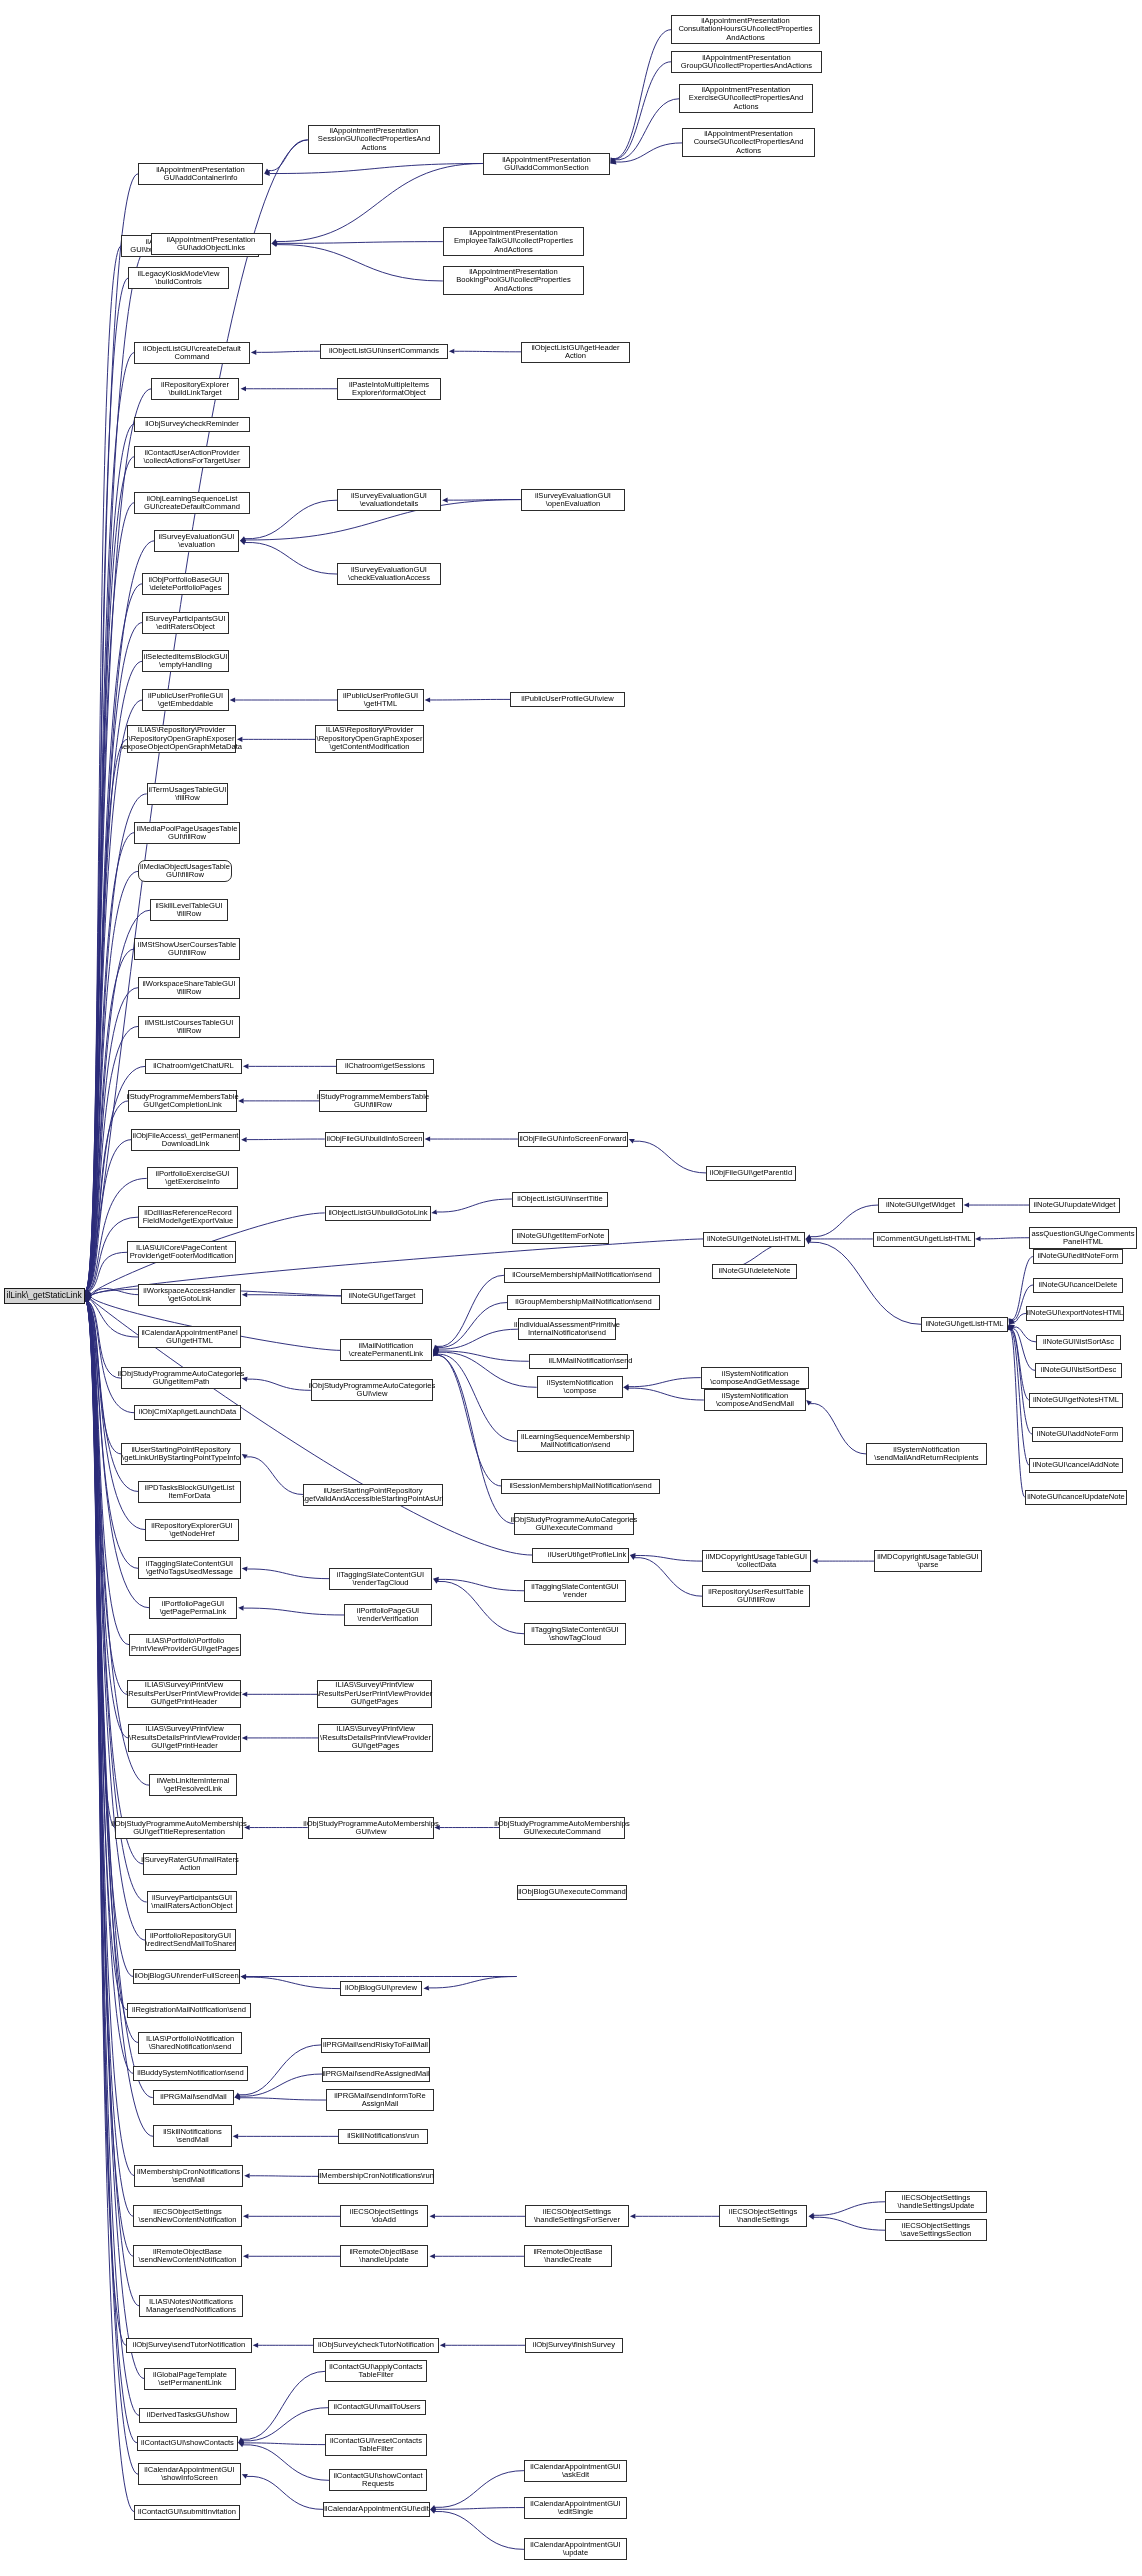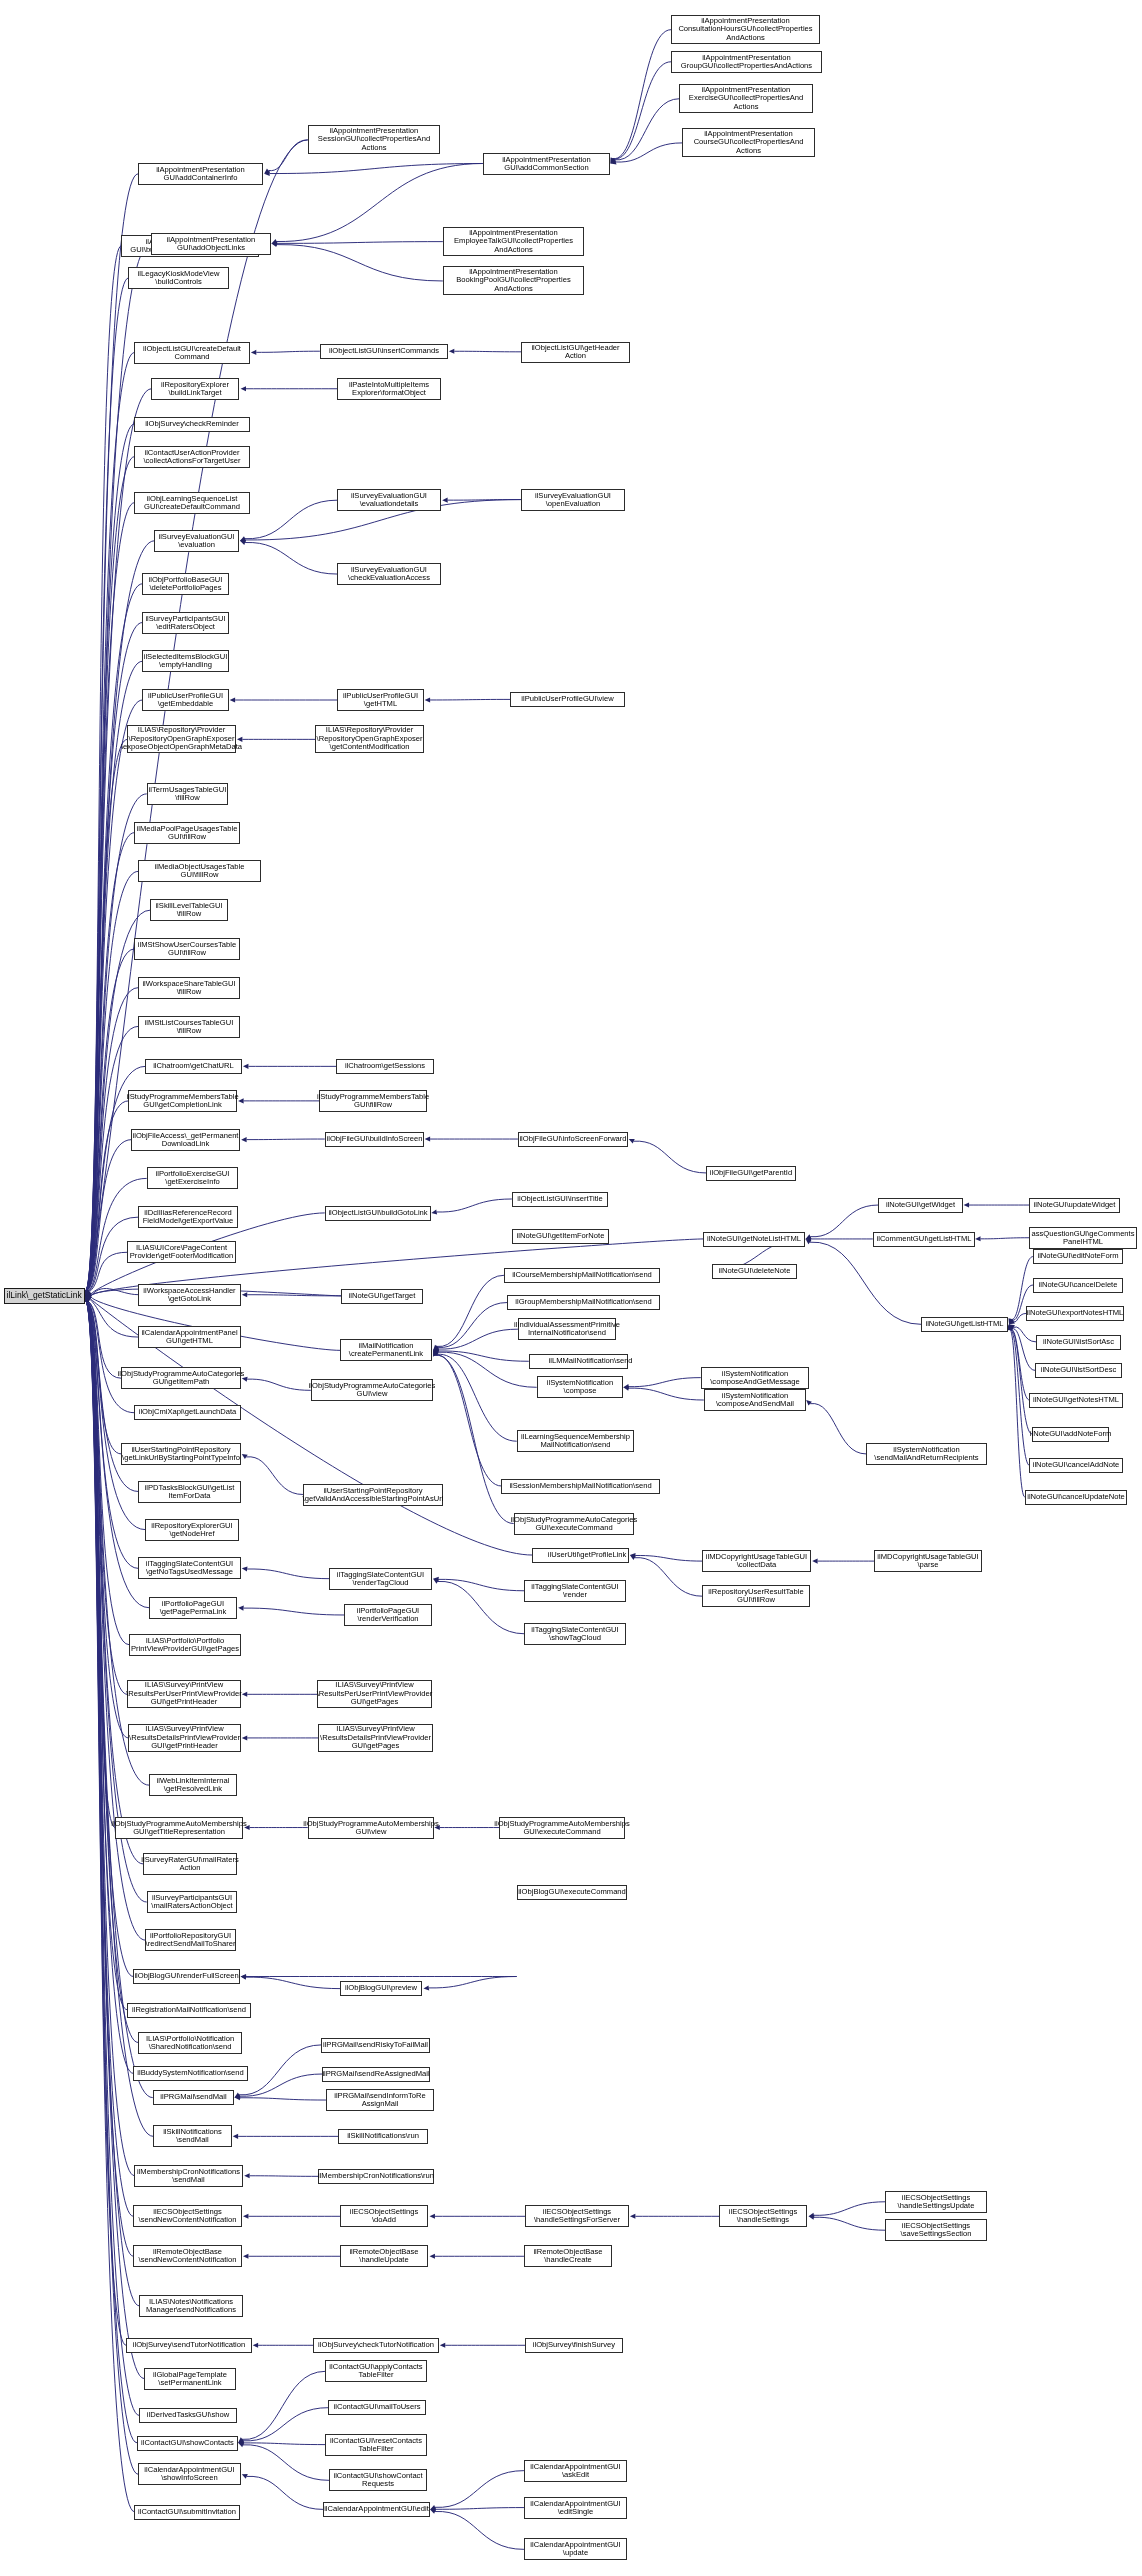--- a/index.html
+++ b/index.html
@@ -404,21 +404,21 @@
       <div class="node" style="left: 127px; top: 725px; width: 109px; height: 28px;">ILIAS\Repository\Provider
 \RepositoryOpenGraphExposer
 \exposeObjectOpenGraphMetaData</div>
       <div class="node" style="left: 315px; top: 725px; width: 109px; height: 28px;">ILIAS\Repository\Provider
 \RepositoryOpenGraphExposer
 \getContentModification</div>
       <div class="node" style="left: 147px; top: 783px; width: 81px; height: 22px;">ilTermUsagesTableGUI
 \fillRow</div>
       <div class="node" style="left: 134px; top: 822px; width: 106px; height: 22px;">ilMediaPoolPageUsagesTable
 GUI\fillRow</div>
-      <div class="node" style="left: 138px; top: 860px; width: 123px; height: 22px;">ilMediaObjectUsagesTable
+      <div class="node" style="left: 138px; top: 860px; width: 94px; height: 22px; border-radius: 7px;">ilMediaObjectUsagesTable
 GUI\fillRow</div>
       <div class="node" style="left: 150px; top: 899px; width: 78px; height: 22px;">ilSkillLevelTableGUI
 \fillRow</div>
       <div class="node" style="left: 134px; top: 938px; width: 106px; height: 22px;">ilMStShowUserCoursesTable
 GUI\fillRow</div>
       <div class="node" style="left: 138px; top: 977px; width: 102px; height: 22px;">ilWorkspaceShareTableGUI
 \fillRow</div>
       <div class="node" style="left: 138px; top: 1016px; width: 102px; height: 22px;">ilMStListCoursesTableGUI
 \fillRow</div>
       <div class="node" style="left: 145px; top: 1059px; width: 97px; height: 14.5px;">ilChatroom\getChatURL</div>
@@ -452,21 +452,21 @@
 \getGotoLink</div>
       <div class="node" style="left: 341px; top: 1289px; width: 82px; height: 14.5px;">ilNoteGUI\getTarget</div>
       <div class="node" style="left: 504px; top: 1268px; width: 156px; height: 14.5px;">ilCourseMembershipMailNotification\send</div>
       <div class="node" style="left: 921px; top: 1317px; width: 87px; height: 14.5px;">ilNoteGUI\getListHTML</div>
       <div class="node" style="left: 1033px; top: 1249px; width: 90px; height: 14.5px;">ilNoteGUI\editNoteForm</div>
       <div class="node" style="left: 1033px; top: 1278px; width: 90px; height: 14.5px;">ilNoteGUI\cancelDelete</div>
       <div class="node" style="left: 1026px; top: 1306px; width: 98px; height: 14.5px;">ilNoteGUI\exportNotesHTML</div>
       <div class="node" style="left: 1036px; top: 1335px; width: 85px; height: 14.5px;">ilNoteGUI\listSortAsc</div>
       <div class="node" style="left: 1035px; top: 1363px; width: 87px; height: 14.5px;">ilNoteGUI\listSortDesc</div>
       <div class="node" style="left: 1029px; top: 1393px; width: 94px; height: 14.5px;">ilNoteGUI\getNotesHTML</div>
-      <div class="node" style="left: 1032px; top: 1427px; width: 77px; height: 14.5px;">ilNoteGUI\addNoteForm</div>
+      <div class="node" style="left: 1032px; top: 1427px; width: 91px; height: 14.5px;">ilNoteGUI\addNoteForm</div>
       <div class="node" style="left: 1029px; top: 1458px; width: 94px; height: 14.5px;">ilNoteGUI\cancelAddNote</div>
       <div class="node" style="left: 1025px; top: 1490px; width: 102px; height: 14.5px;">ilNoteGUI\cancelUpdateNote</div>
       <div class="node" style="left: 507px; top: 1295px; width: 153px; height: 14.5px;">ilGroupMembershipMailNotification\send</div>
       <div class="node" style="left: 340px; top: 1339px; width: 92px; height: 22px;">ilMailNotification
 \createPermanentLink</div>
       <div class="node" style="left: 518px; top: 1318px; width: 98px; height: 22px;">ilIndividualAssessmentPrimitive
 InternalNotificator\send</div>
       <div class="node" style="left: 138px; top: 1326px; width: 103px; height: 22px;">ilCalendarAppointmentPanel
 GUI\getHTML</div>
       <div class="node" style="left: 529px; top: 1354px; width: 99px; height: 14.5px; padding-left: 26px;">ilLMMailNotification\send</div>

